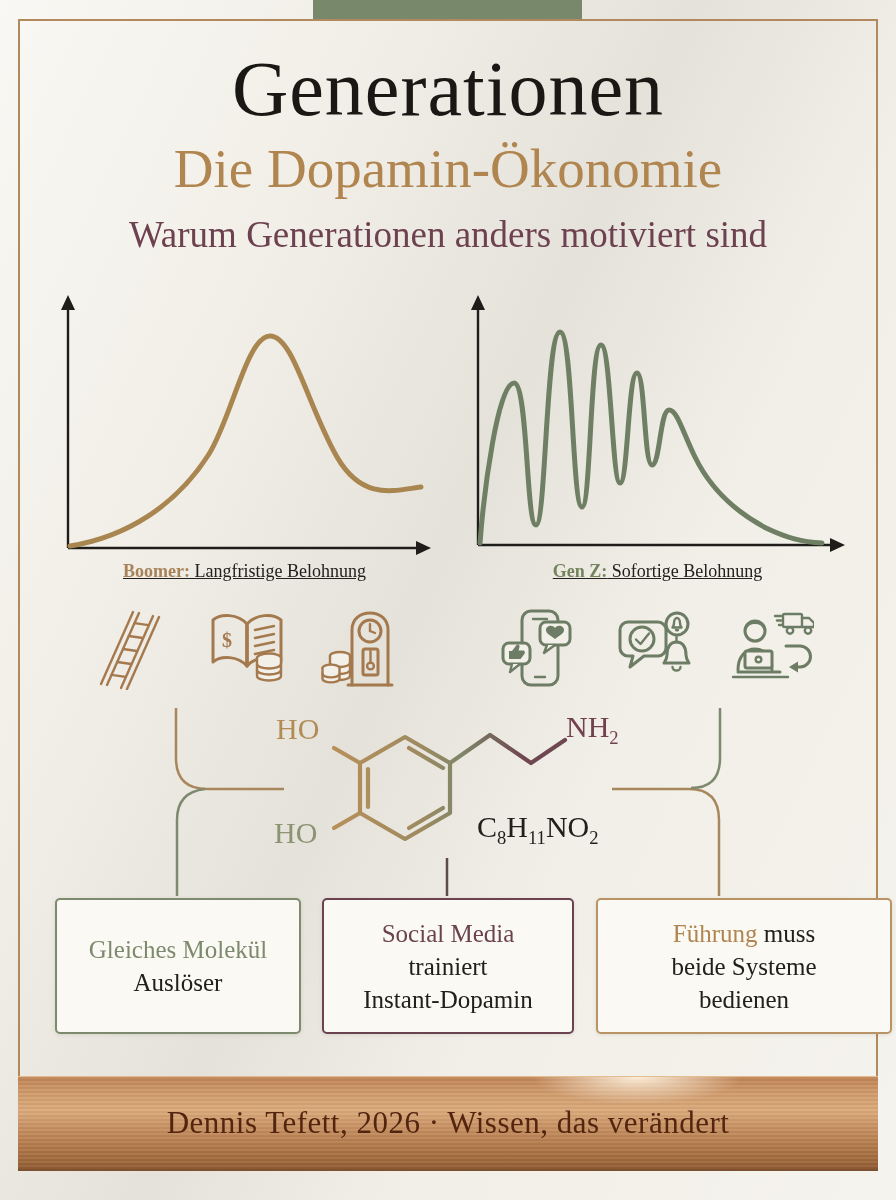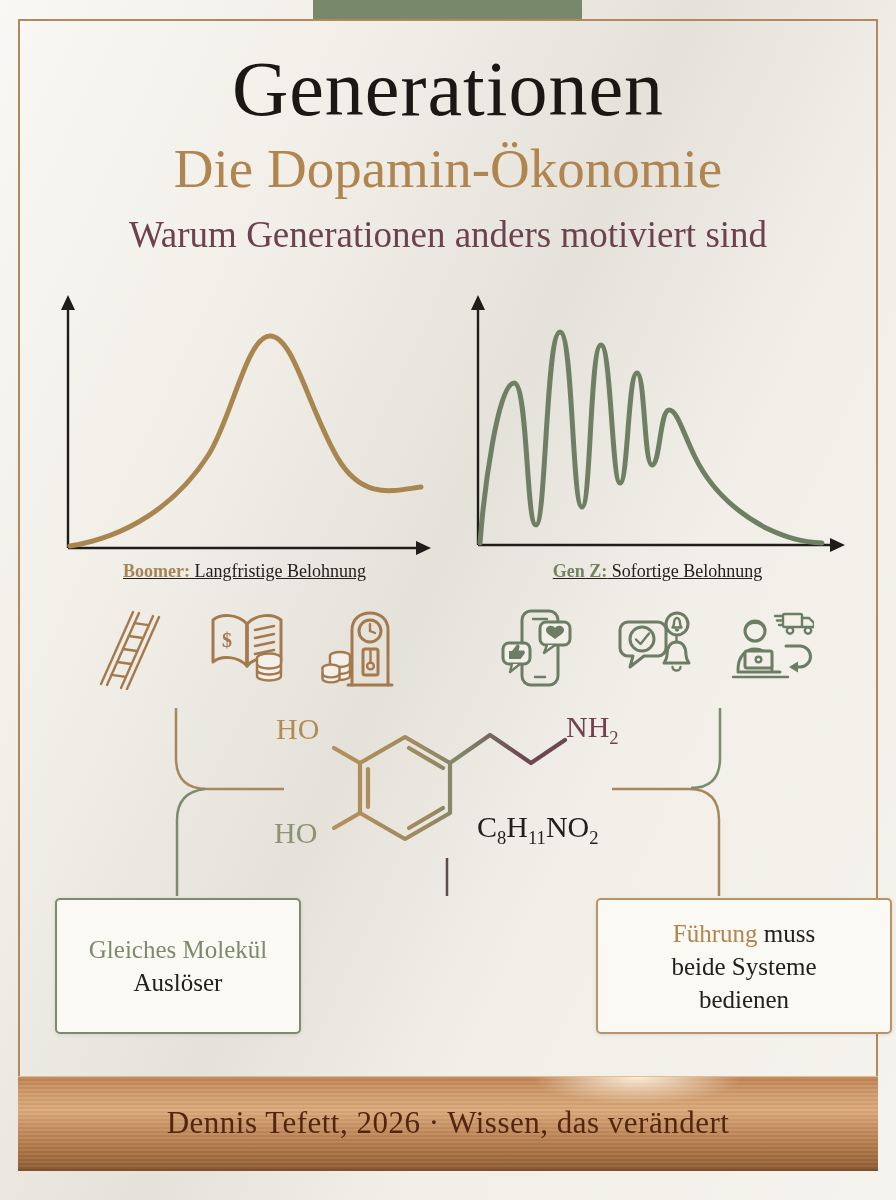--- a/index.html
+++ b/index.html
@@ -236,20 +236,25 @@
     <path class="cn cn-green" d="M205,789 Q177,792 177,820 V896"></path>
     <path class="cn cn-tan" d="M612,789 H689 Q719,789 719,820 V896"></path>
     <path class="cn cn-green" d="M720,708 V758 Q720,788 691,788"></path>
     <path class="cn cn-dark" d="M447,858 V896"></path>
   </svg>
 
   <div class="box box-1">
     <div><span class="acc-1">Gleiches Molekül</span><span></span></div>
     <div>Auslöser</div>
   </div>
+  <div class="box box-2">
+    <div><span class="acc-2">Social Media</span><span></span></div>
+    <div>trainiert</div>
+    <div>Instant-Dopamin</div>
+  </div>
   <div class="box box-3">
     <div><span class="acc-3">Führung</span><span> muss</span></div>
     <div>beide Systeme</div>
     <div>bedienen</div>
   </div>
 
   <div class="footer-bar">
     <span class="footer-text">Dennis Tefett, 2026 · Wissen, das verändert</span>
   </div>
 

